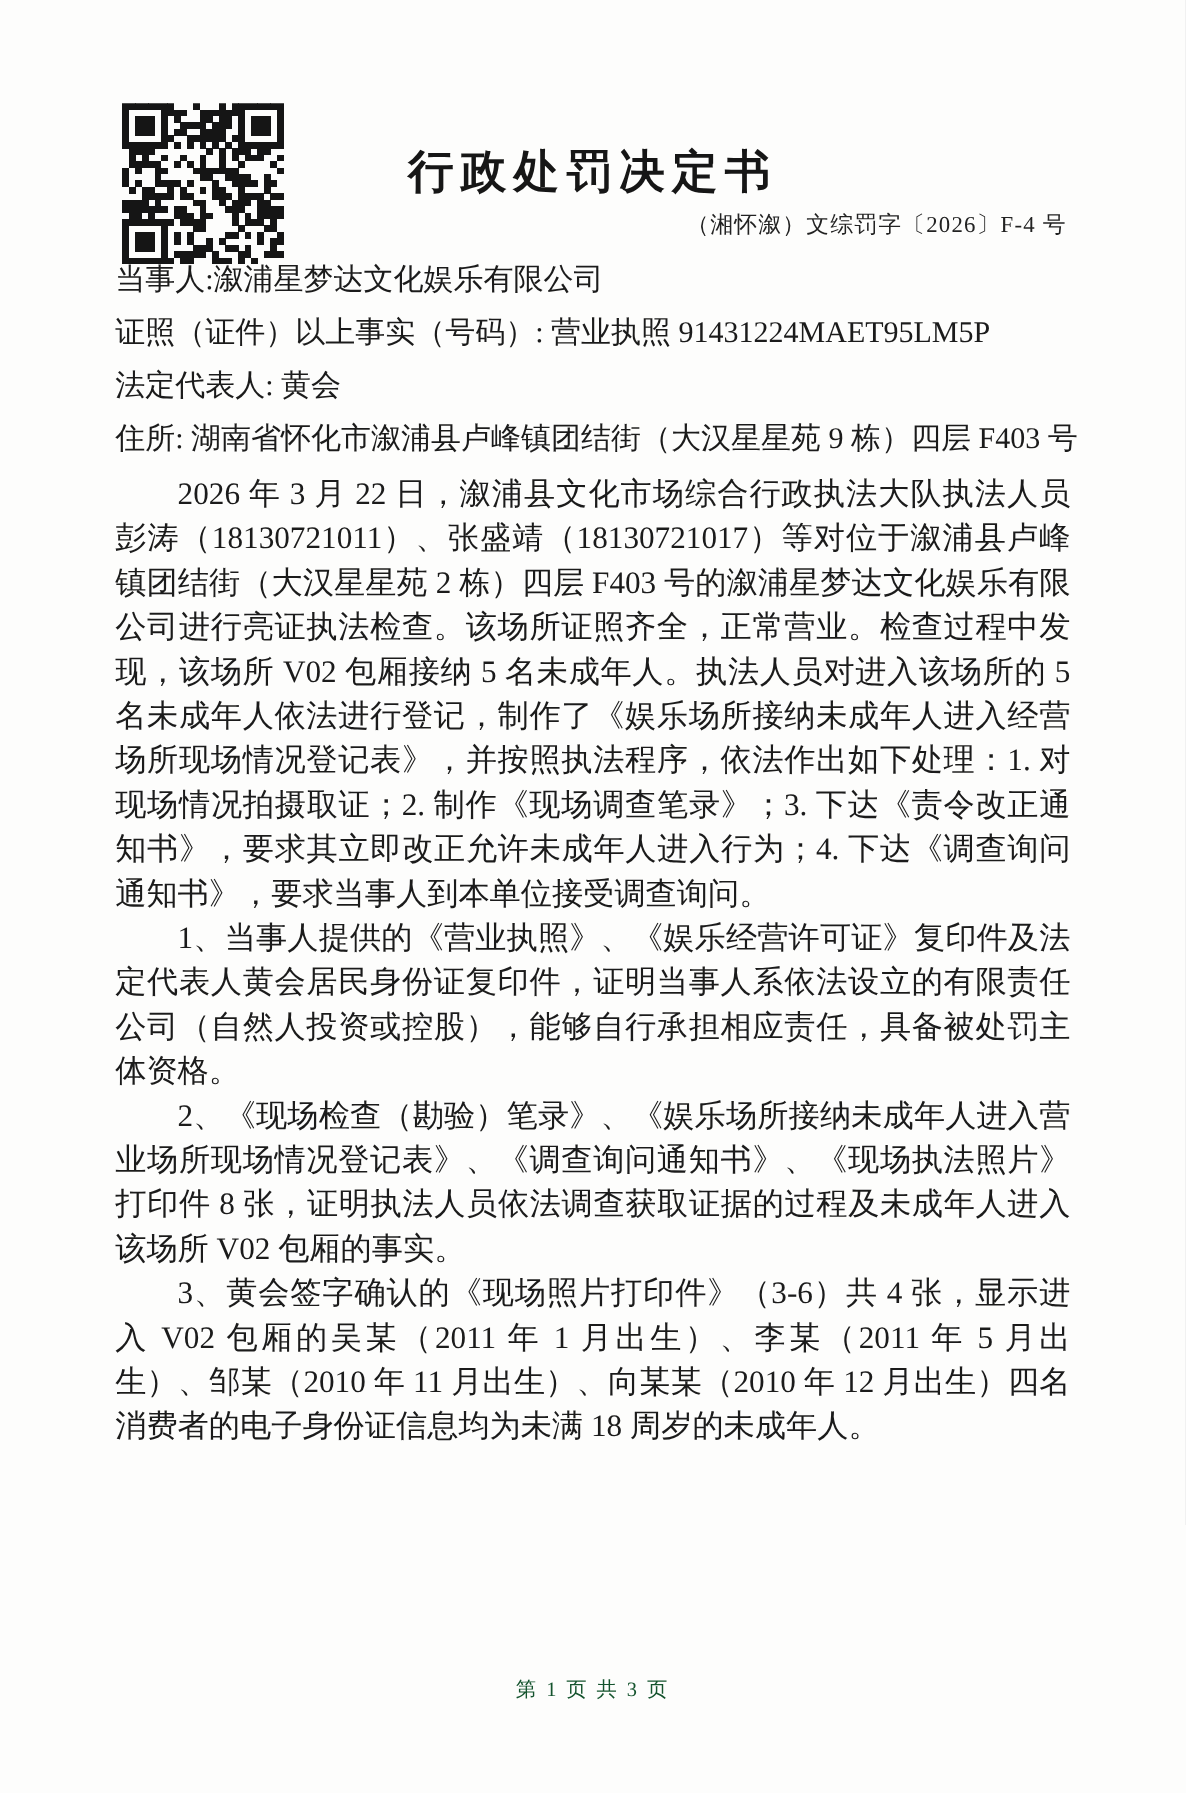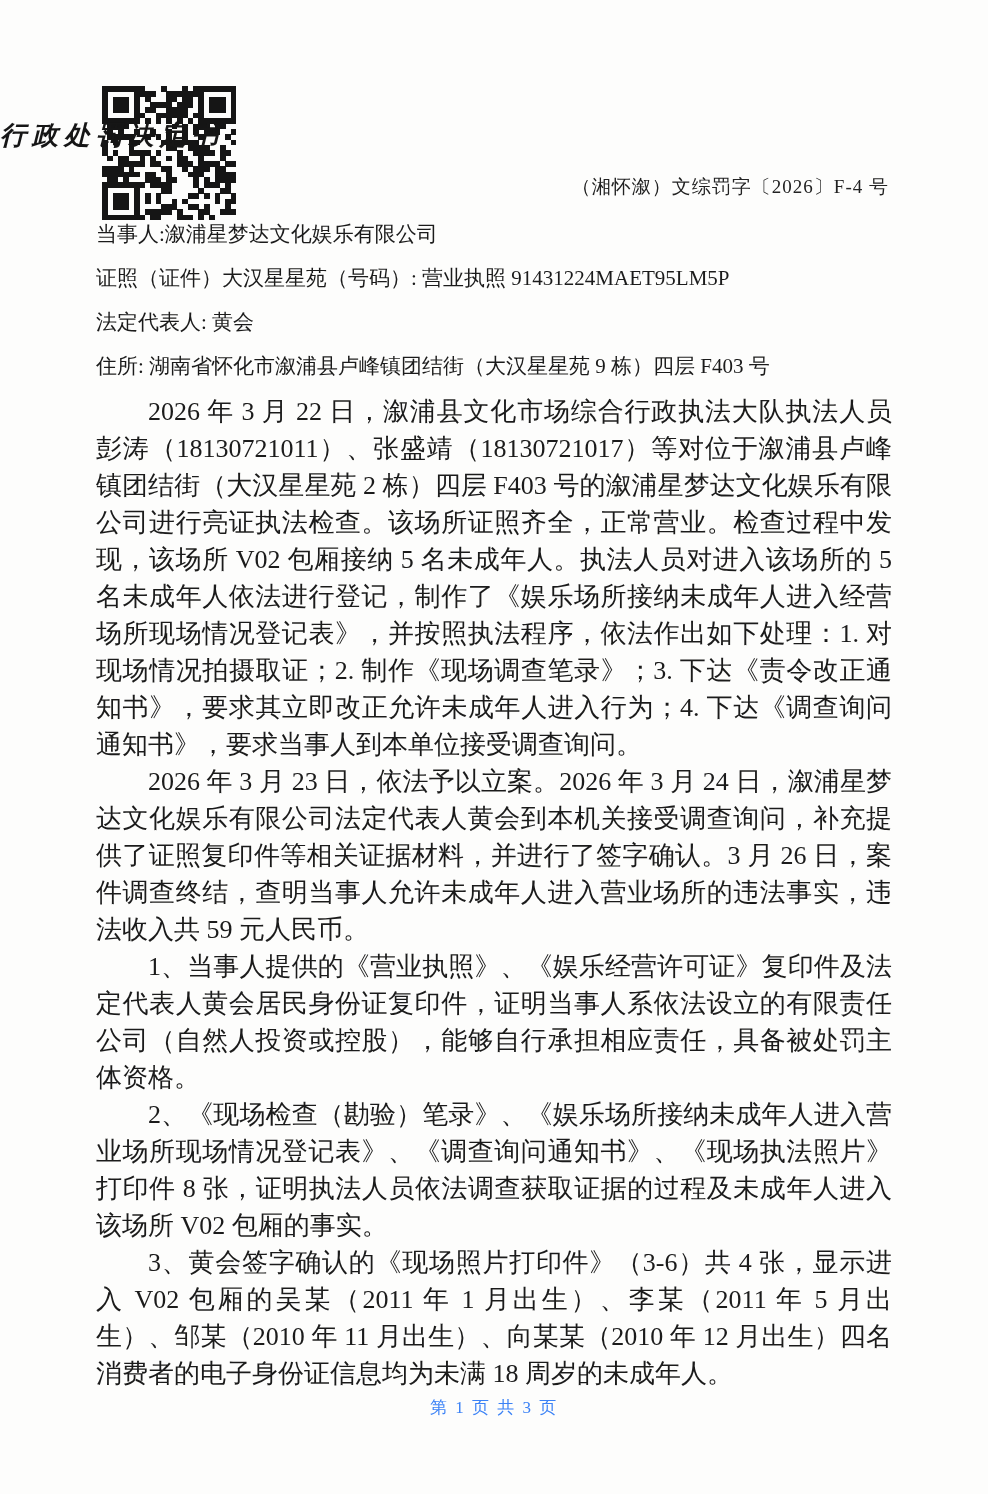--- a/index.html
+++ b/index.html
@@ -22,43 +22,42 @@
     left: 100px;
     top: 86px;
     width: 138px;
     height: 134px;
   }
   .doc-title {
     position: absolute;
     top: 118px;
     left: 0;
     right: 0;
-    text-align: left;
-    font-size: 26px;
+    text-align: center;
+    font-size: 38px;
     font-weight: 700;
     letter-spacing: 6px;
     color: #161616;
-    font-style: italic;
   }
   .doc-number {
     position: absolute;
     top: 174px;
     right: 99px;
     font-size: 19px;
     letter-spacing: 1px;
     color: #222;
   }
   .content {
     position: absolute;
     top: 212px;
     left: 96px;
     width: 796px;
   }
   .field {
-    font-size: 21px;
+    font-size: 25px;
     line-height: 44px;
     white-space: nowrap;
     color: #1b1b1b;
   }
   .paras {
     margin-top: 5px;
   }
   .para {
     font-size: 26px;
     line-height: 37px;
@@ -68,21 +67,21 @@
     color: #1b1b1b;
   }
   .page-footer {
     position: absolute;
     top: 1396px;
     left: 0;
     right: 0;
     text-align: center;
     font-size: 17px;
     letter-spacing: 2px;
-    color: #3b82f6;
+    color: #14532d;
   }
 </style>
 </head>
 <body>
 
 <div class="page">
 
   <div class="qr"><svg viewBox="0 0 25 25" width="100%" height="100%" shape-rendering="crispEdges" fill="#151515" aria-hidden="true">
         <rect x="0" y="0" width="1.06" height="1.06"></rect>
         <rect x="1" y="0" width="1.06" height="1.06"></rect>
@@ -423,29 +422,28 @@
       </svg></div>
 
   <div class="doc-title">行政处罚决定书</div>
 
   <div class="doc-number">（湘怀溆）文综罚字〔2026〕F-4 号</div>
 
   <div class="content">
 
     <div class="field"><span>当事人:</span><span>溆浦星梦达文化娱乐有限公司</span></div>
 
-    <div class="field"><span>证照（证件）大汉星星苑（号码）: </span><span>营业执照 91431224MAET95LM5P</span></div>
+    <div class="field"><span>证照（证件）以上事实（号码）: </span><span>营业执照 91431224MAET95LM5P</span></div>
 
     <div class="field"><span>法定代表人: </span><span>黄会</span></div>
 
     <div class="field"><span>住所: </span><span>湖南省怀化市溆浦县卢峰镇团结街（大汉星星苑 9 栋）四层 F403 号</span></div>
 
     <div class="paras">
       <p class="para">2026 年 3 月 22 日，溆浦县文化市场综合行政执法大队执法人员彭涛（18130721011）、张盛靖（18130721017）等对位于溆浦县卢峰镇团结街（大汉星星苑 2 栋）四层 F403 号的溆浦星梦达文化娱乐有限公司进行亮证执法检查。该场所证照齐全，正常营业。检查过程中发现，该场所 V02 包厢接纳 5 名未成年人。执法人员对进入该场所的 5 名未成年人依法进行登记，制作了《娱乐场所接纳未成年人进入经营场所现场情况登记表》，并按照执法程序，依法作出如下处理：1. 对现场情况拍摄取证；2. 制作《现场调查笔录》；3. 下达《责令改正通知书》，要求其立即改正允许未成年人进入行为；4. 下达《调查询问通知书》，要求当事人到本单位接受调查询问。</p>
-      <p class="para">2026 年 3 月 23 日，依法予以立案。2026 年 3 月 24 日，溆浦星梦达文化娱乐有限公司法定代表人黄会到本机关接受调查询问，补充提供了证照复印件等相关证据材料，并进行了签字确认。3 月 26 日，案件调查终结，查明当事人允许未成年人进入营业场所的违法事实，违法收入共 59 元人民币。</p>
       <p class="para">1、当事人提供的《营业执照》、《娱乐经营许可证》复印件及法定代表人黄会居民身份证复印件，证明当事人系依法设立的有限责任公司（自然人投资或控股），能够自行承担相应责任，具备被处罚主体资格。</p>
       <p class="para">2、《现场检查（勘验）笔录》、《娱乐场所接纳未成年人进入营业场所现场情况登记表》、《调查询问通知书》、《现场执法照片》打印件 8 张，证明执法人员依法调查获取证据的过程及未成年人进入该场所 V02 包厢的事实。</p>
       <p class="para">3、黄会签字确认的《现场照片打印件》（3-6）共 4 张，显示进入 V02 包厢的吴某（2011 年 1 月出生）、李某（2011 年 5 月出生）、邹某（2010 年 11 月出生）、向某某（2010 年 12 月出生）四名消费者的电子身份证信息均为未满 18 周岁的未成年人。</p>
     </div>
 
   </div>
 
   <div class="page-footer">第 1 页 共 3 页</div>
 
 </div>

